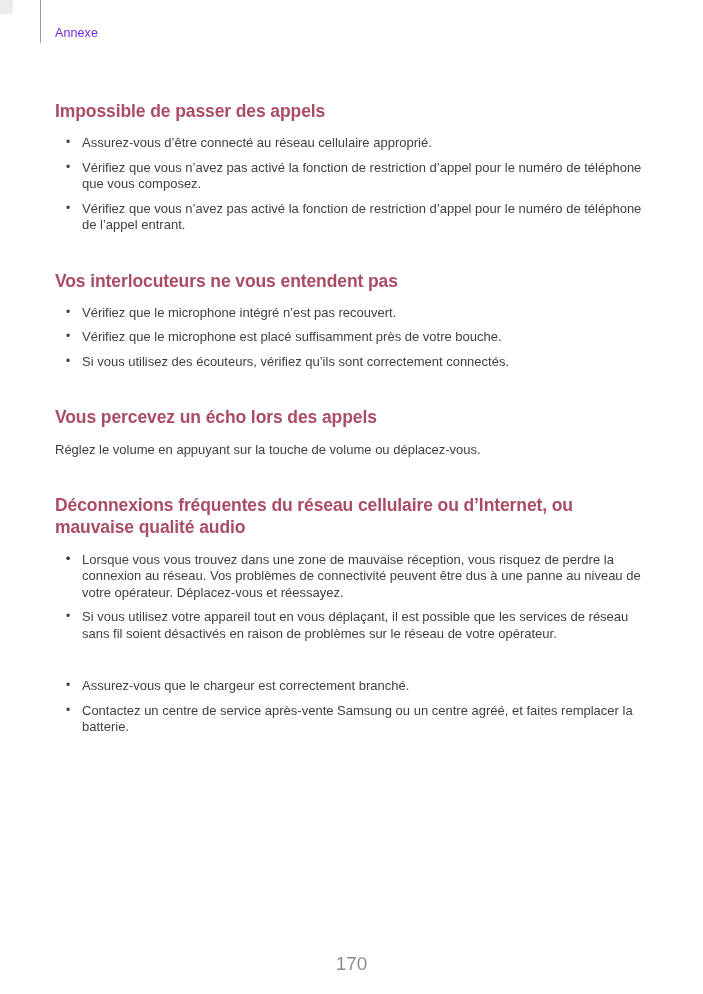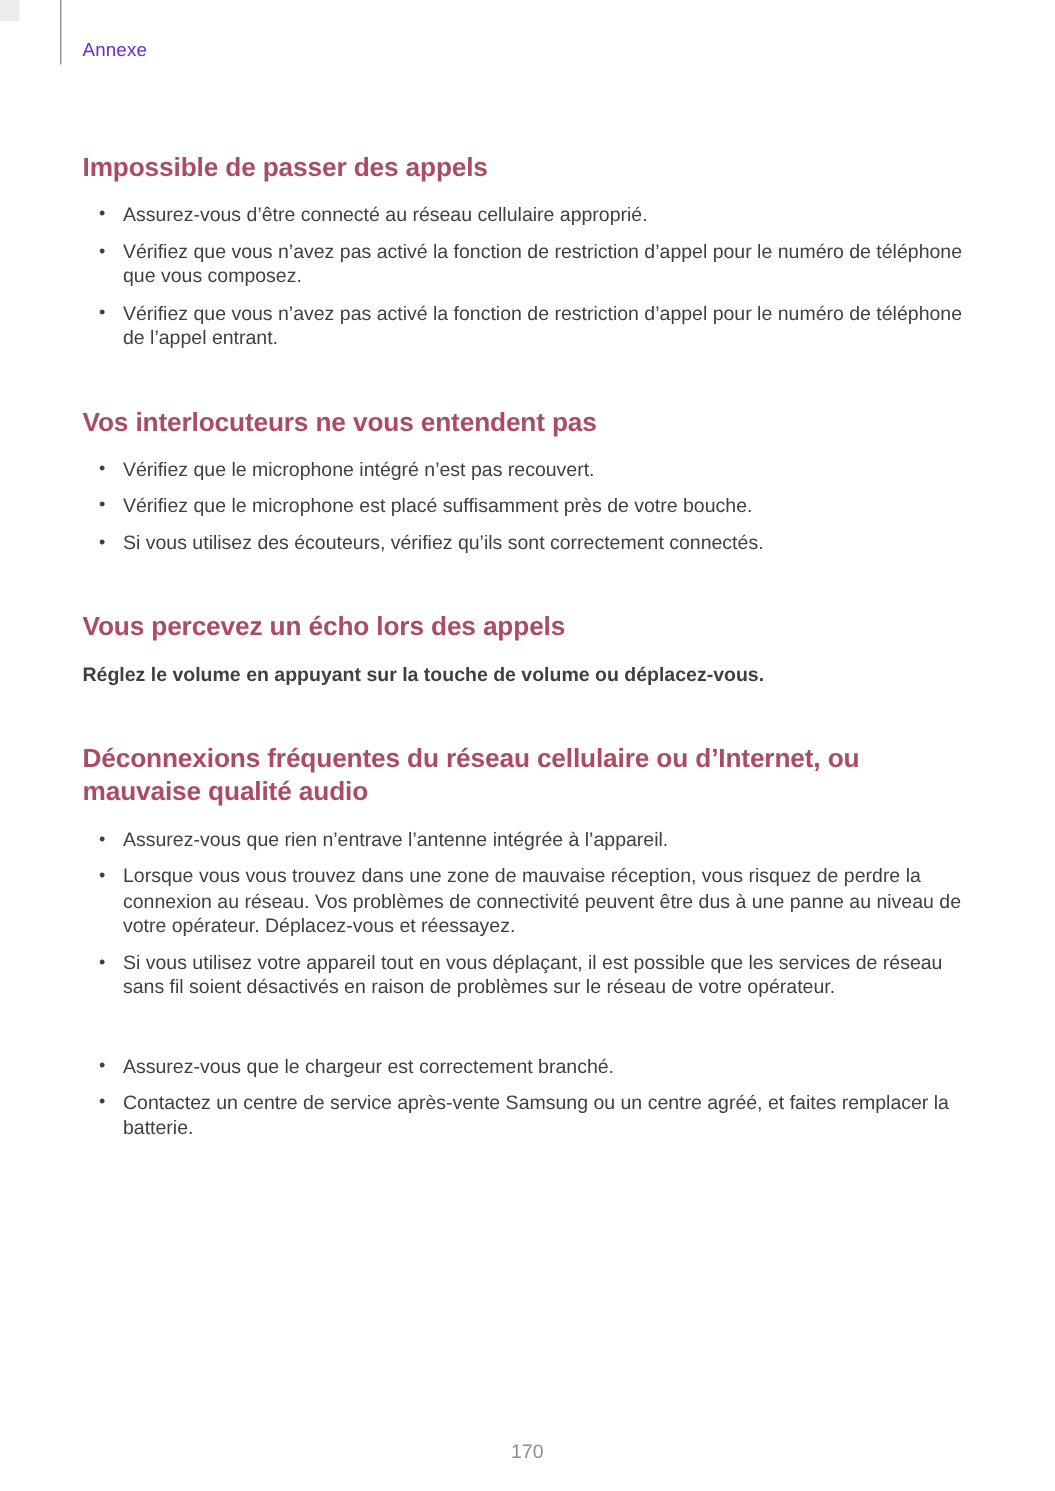--- a/index.html
+++ b/index.html
@@ -68,29 +68,28 @@
     position: absolute;
     left: 11px;
     top: -1px;
     font-size: 12px;
     color: #3f3f3f;
   }
   p.body-paragraph {
     margin: 0;
     font-size: 13px;
     line-height: 16.5px;
-    font-weight: bold;
   }
   .page-number {
     position: absolute;
     left: 0;
     bottom: 19px;
     width: 100%;
     text-align: center;
-    font-size: 13px;
+    font-size: 19px;
     color: #8d8d8d;
   }
 </style>
 </head>
 <body>
 
 <div class="corner-artifact"></div>
 <div class="header-rule"></div>
 <div class="running-header">Annexe</div>
 
@@ -115,21 +114,21 @@
   </section>
 
   <section>
     <h2>Vous percevez un écho lors des appels</h2>
     <p class="body-paragraph">Réglez le volume en appuyant sur la touche de volume ou déplacez-vous.</p>
   </section>
 
   <section>
     <h2>Déconnexions fréquentes du réseau cellulaire ou d’Internet, ou mauvaise qualité audio</h2>
     <ul class="bullets">
-      <li><span class="bullet-marker">•</span><span>Assurez-vous que rien n’entrave l’antenne intégrée à l’appareil.</span></li>
+      <li><span class="bullet-marker">•</span></li>
       <li><span class="bullet-marker">•</span><span>Lorsque vous vous trouvez dans une zone de mauvaise réception, vous risquez de perdre la connexion au réseau. Vos problèmes de connectivité peuvent être dus à une panne au niveau de votre opérateur. Déplacez-vous et réessayez.</span></li>
       <li><span class="bullet-marker">•</span><span>Si vous utilisez votre appareil tout en vous déplaçant, il est possible que les services de réseau sans fil soient désactivés en raison de problèmes sur le réseau de votre opérateur.</span></li>
     </ul>
   </section>
 
   <section>
     <ul class="bullets">
       <li><span class="bullet-marker">•</span><span>Assurez-vous que le chargeur est correctement branché.</span></li>
       <li><span class="bullet-marker">•</span><span>Contactez un centre de service après-vente Samsung ou un centre agréé, et faites remplacer la batterie.</span></li>
     </ul>

